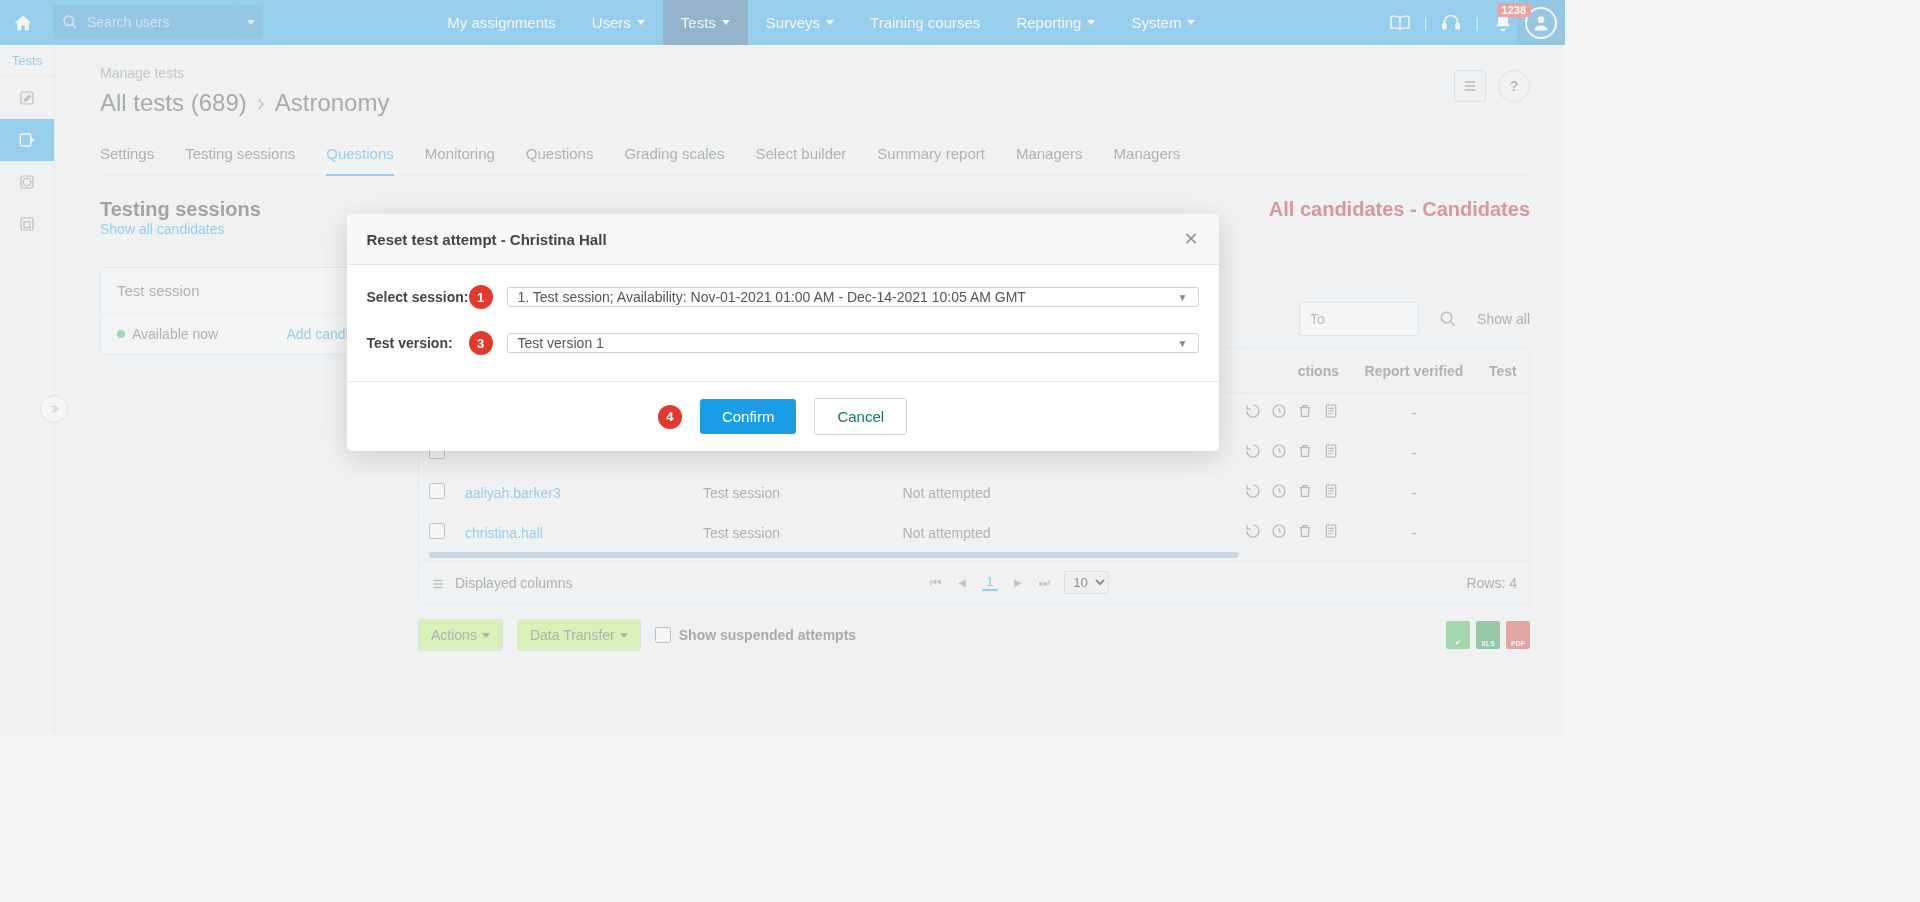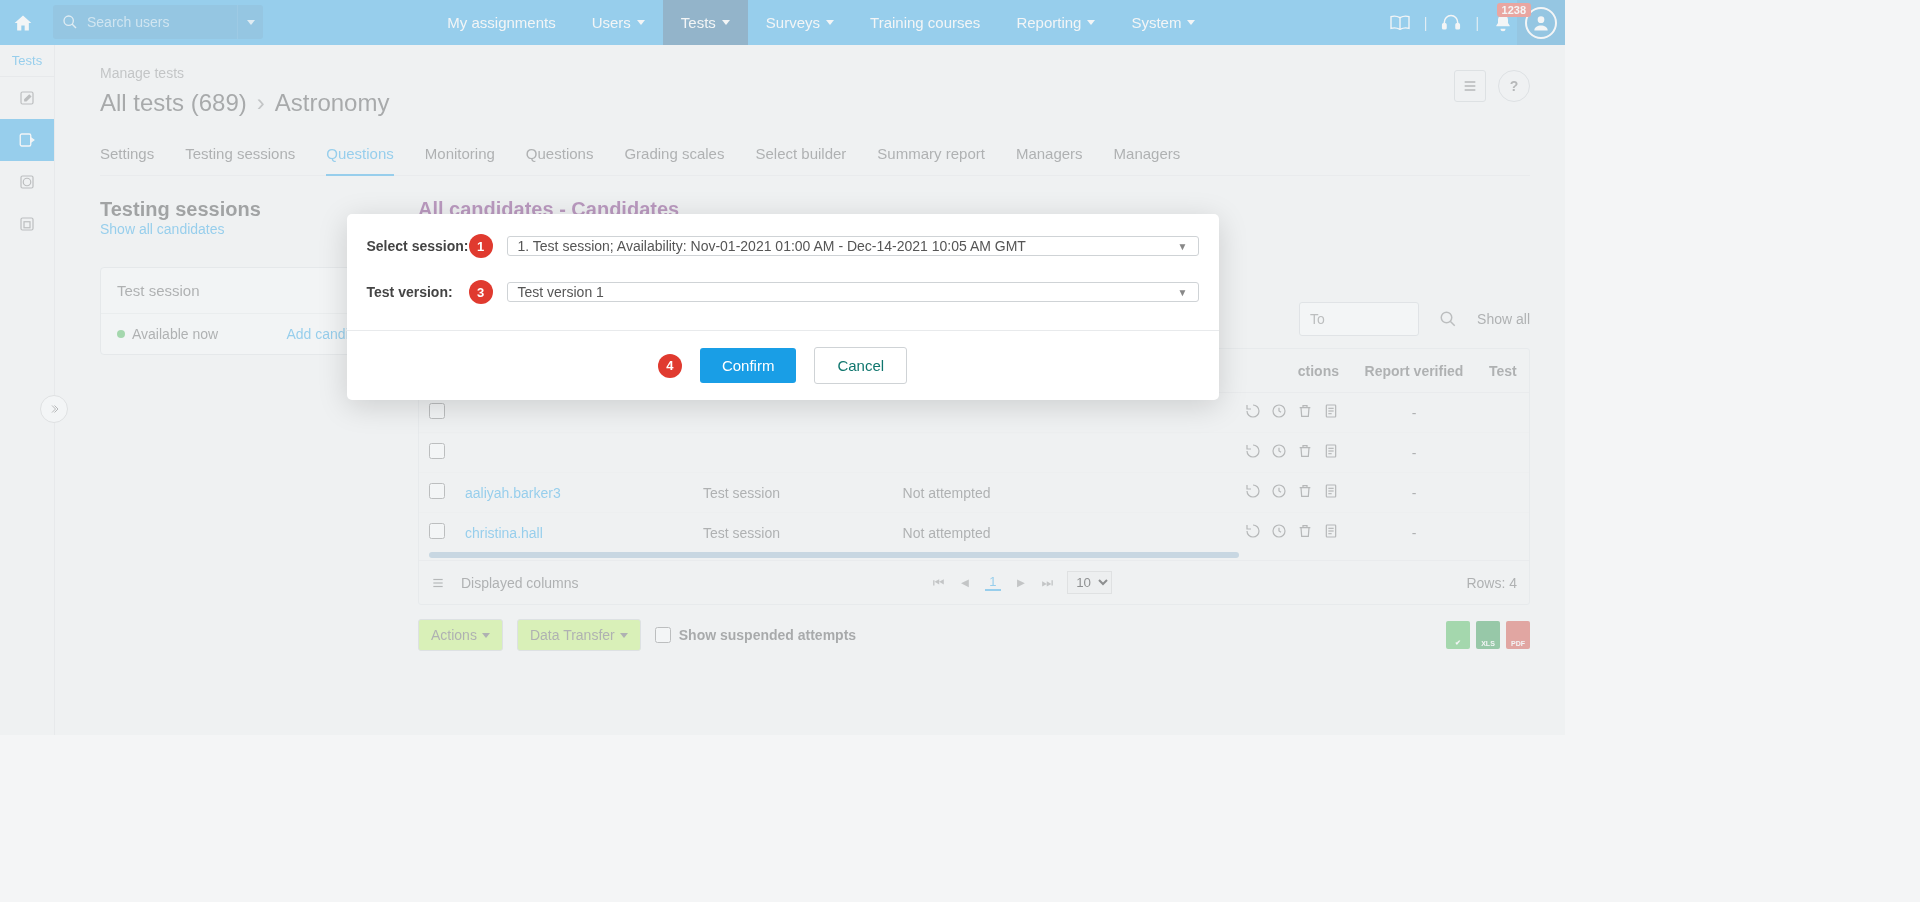--- a/index.html
+++ b/index.html
@@ -53,42 +53,42 @@
 .left-panel .link { color:#199ee6; margin-top:0; display:inline-block; cursor:pointer; }
 .session-card { margin-top:30px; border:1px solid #dcdfe2; border-radius:4px; background:#fdfdfd; }
 .session-card .row1 { display:flex; align-items:center; justify-content:space-between; padding:14px 16px; border-bottom:1px solid #e8eaec; font-size:15px; color:#555; }
 .session-card .row1 .count { display:flex; align-items:center; gap:5px; color:#666; }
 .session-card .row2 { display:flex; align-items:center; justify-content:space-between; padding:12px 16px; }
 .session-card .avail { display:flex; align-items:center; gap:7px; color:#555; }
 .session-card .dot { width:8px; height:8px; background:#3bb54a; border-radius:50%; }
 .session-card .addc { color:#199ee6; cursor:pointer; }
 
 .right-panel { flex:1; }
-.right-panel h2 { font-size:20px; font-weight:700; color:#701a75; }
+.right-panel h2 { font-size:20px; font-weight:700; color:#b91c1c;text-align:right; }
 .right-panel .sub { color:#888; font-size:13px; margin-top:6px; padding-left:6px; }
 
 .filter-row { display:flex; gap:12px; margin-top:60px; align-items:center; }
 .filter-row input { height:34px; border:1px solid #cfd3d6; border-radius:3px; padding:0 10px; width:120px; font-size:14px; }
 .filter-row .search-ico { width:34px; height:34px; display:flex; align-items:center; justify-content:center; cursor:pointer; }
 .filter-row .showall { color:#555; cursor:pointer; }
 .filter-row .pushright { margin-left:auto; display:flex; gap:12px; align-items:center; }
 
 .grid-wrap { margin-top:12px; border:1px solid #e2e4e6; border-radius:3px; }
 .grid { width:100%; border-collapse:collapse; }
 .grid th { text-align:left; padding:12px 10px; color:#555; font-weight:600; border-bottom:1px solid #e5e7e9; font-size:14px; white-space:nowrap; }
 .grid td { padding:10px 10px; border-top:1px solid #eff0f1; color:#555; font-size:14px; white-space:nowrap; }
 .grid .cb { width:36px; text-align:center; }
 .grid .cb input { width:16px; height:16px; }
 .grid td.user { color:#199ee6; cursor:pointer; }
 .grid .actions-cell { display:flex; gap:10px; justify-content:flex-end; }
 .grid .actions-cell .aic { cursor:pointer; color:#666; }
 .grid-scroll { height:6px; background:#94b5cc; margin:0 10px 2px 10px; border-radius:3px; width:810px; }
 
 .pager-row { display:flex; align-items:center; padding:10px 12px; border-top:1px solid #e5e7e9; color:#555; }
-.pager-row .cols { display:flex; align-items:center; gap:16px; }
+.pager-row .cols { display:flex; align-items:flex-end; gap:10px; }
 .pager-row .pager { margin:0 auto; display:flex; align-items:center; gap:14px; font-size:13px; color:#888; }
 .pager-row .pager .cur { color:#199ee6; border-bottom:2px solid #199ee6; padding:0 4px; }
 .pager-row .pager select { border:1px solid #ccc; padding:2px 4px; }
 .pager-row .rows-info { color:#555; }
 
 .below-row { display:flex; align-items:center; gap:14px; margin-top:14px; }
 .btn-outline { border:1px solid #c9cccf; background:#bef264; padding:7px 12px; border-radius:3px; color:#555; cursor:pointer; display:flex; align-items:center; gap:5px; font-size:14px; }
 .below-row .chk { display:flex; align-items:center; gap:8px; color:#444; font-weight:600; }
 .below-row .chk input { width:16px; height:16px; }
 .below-row .exports { margin-left:auto; display:flex; gap:6px; }
@@ -480,20 +480,24 @@
           <div class="file-ico" style="background:#1a8f3c">XLS</div>
           <div class="file-ico" style="background:#d33a2f">PDF</div>
         </div>
       </div>
     </div>
   </div>
 </div>
 
 <div class="modal-overlay">
   <div class="modal">
+    <div class="modal-header">
+      <span class="title">Reset test attempt - Christina Hall</span>
+      <span class="close">✕</span>
+    </div>
     <div class="modal-body">
       <div class="form-row">
         <span class="label">Select session:</span>
         <span class="num-badge">1</span>
         <div class="select-box">
           <span>1. Test session; Availability: Nov-01-2021 01:00 AM - Dec-14-2021 10:05 AM GMT</span>
           <span class="caret">▼</span>
         </div>
       </div>
       <div class="form-row" style="margin-bottom:4px">

